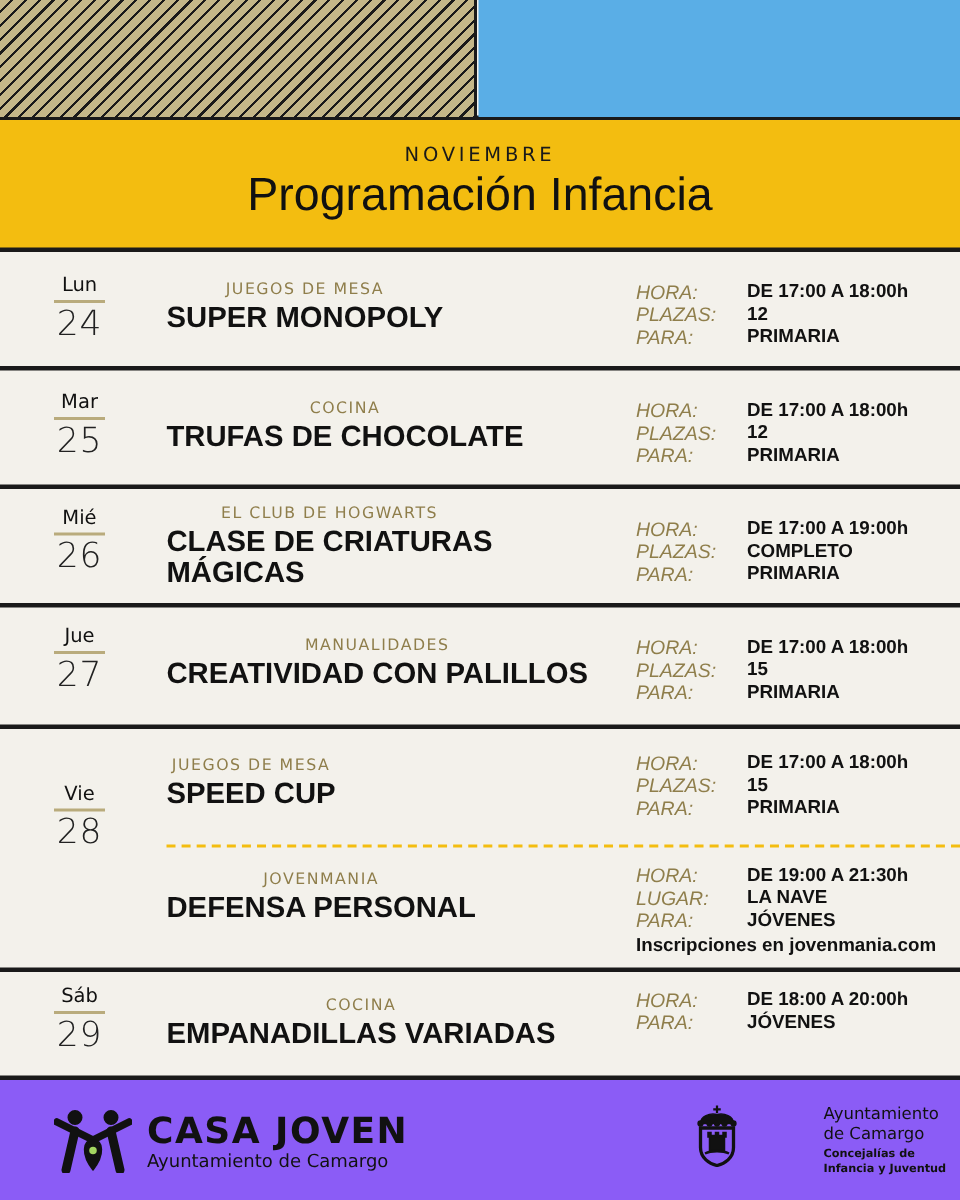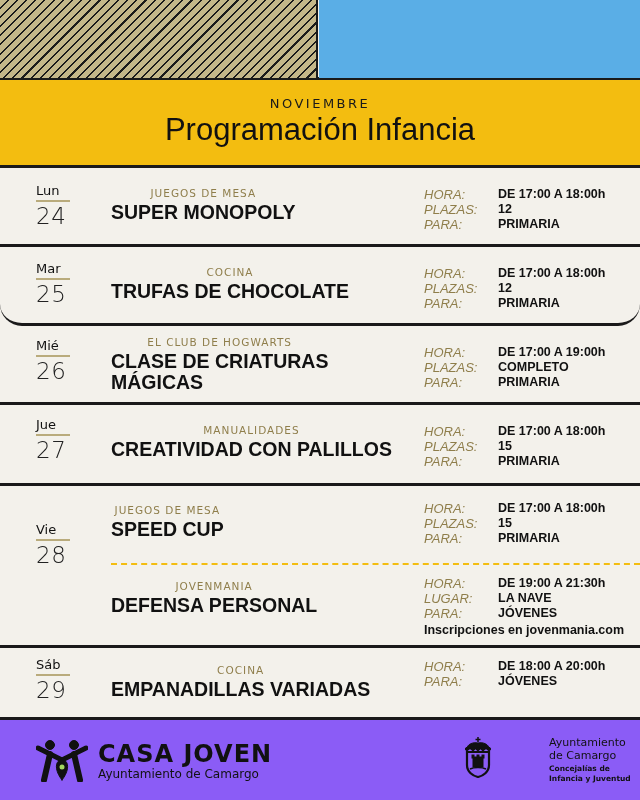--- a/index.html
+++ b/index.html
@@ -7,21 +7,21 @@
   body{font-family:"DejaVu Sans",sans-serif;color:#111;position:relative;}
   .top{position:absolute;left:0;top:0;width:640px;height:80px;border-bottom:3px solid #1a1a1a;}
   .hatch{position:absolute;left:0;top:0;width:318px;height:78px;
     background:repeating-linear-gradient(135deg,#c4b789 0px,#c4b789 5px,#1a1a1a 5px,#1a1a1a 6.5px);
     border-right:2px solid #1a1a1a;}
   .sky{position:absolute;left:319px;top:0;right:0;height:78px;background:#5aaee6;}
   .header{position:absolute;left:0;top:80px;width:640px;height:88px;background:#f3bd10;border-bottom:3px solid #1a1a1a;text-align:center;}
   .month{position:absolute;left:0;right:0;top:16px;font-family:"DejaVu Sans",sans-serif;font-size:13px;letter-spacing:2.5px;color:#1a1a1a;}
   .title{position:absolute;left:0;right:0;top:32px;font-family:"Liberation Sans",sans-serif;font-size:31px;color:#111;}
   .row{position:absolute;left:0;width:640px;border-bottom:3px solid #1a1a1a;}
-  .day{position:absolute;left:36px;width:34px;text-align:left;}
+  .day{position:absolute;left:36px;width:34px;text-align:center;}
   .day .dn{display:block;font-size:13px;font-family:"DejaVu Sans",sans-serif;color:#111;padding-bottom:2px;border-bottom:2px solid #b9ab7c;}
   .day .dd{display:block;font-size:23px;font-family:"DejaVu Sans",sans-serif;font-weight:300;color:#222;margin-top:1px;letter-spacing:0.5px;}
   .act{position:absolute;left:111px;}
   .cat{font-size:10.5px;letter-spacing:1px;color:#8f7e4b;font-family:"DejaVu Sans",sans-serif;text-align:center;}
   .name{font-family:"Liberation Sans",sans-serif;font-weight:bold;font-size:19.5px;line-height:21px;color:#111;margin-top:3px;}
   .info{position:absolute;left:424px;font-size:12px;line-height:15px;}
   .info .ln{display:flex;}
   .info .lb{width:74px;color:#8f7e4b;font-style:italic;font-family:"Liberation Sans",sans-serif;font-size:13px;}
   .info .vl{color:#111;font-weight:bold;font-family:"Liberation Sans",sans-serif;font-size:12.5px;}
   .dash{position:absolute;left:111px;right:0;top:77px;border-top:2px dashed #f3bd10;}
@@ -69,21 +69,21 @@
         <span class="lb">PLAZAS:</span>
         <span class="vl">12</span>
       </div>
     <div class="ln">
         <span class="lb">PARA:</span>
         <span class="vl">PRIMARIA</span>
       </div>
   </div>
 </div>
 
-<div class="row" style="top:247px;height:79px;border-radius:22px;">
+<div class="row" style="top:247px;height:79px;">
   <div class="day" style="top:14px;">
     <span class="dn">Mar</span>
     <span class="dd">25</span>
   </div>
   <div class="act" style="top:19px;">
     <div class="cat">COCINA</div>
     <div class="name">TRUFAS DE CHOCOLATE</div>
   </div>
   <div class="info" style="top:19px;">
     <div class="ln">

